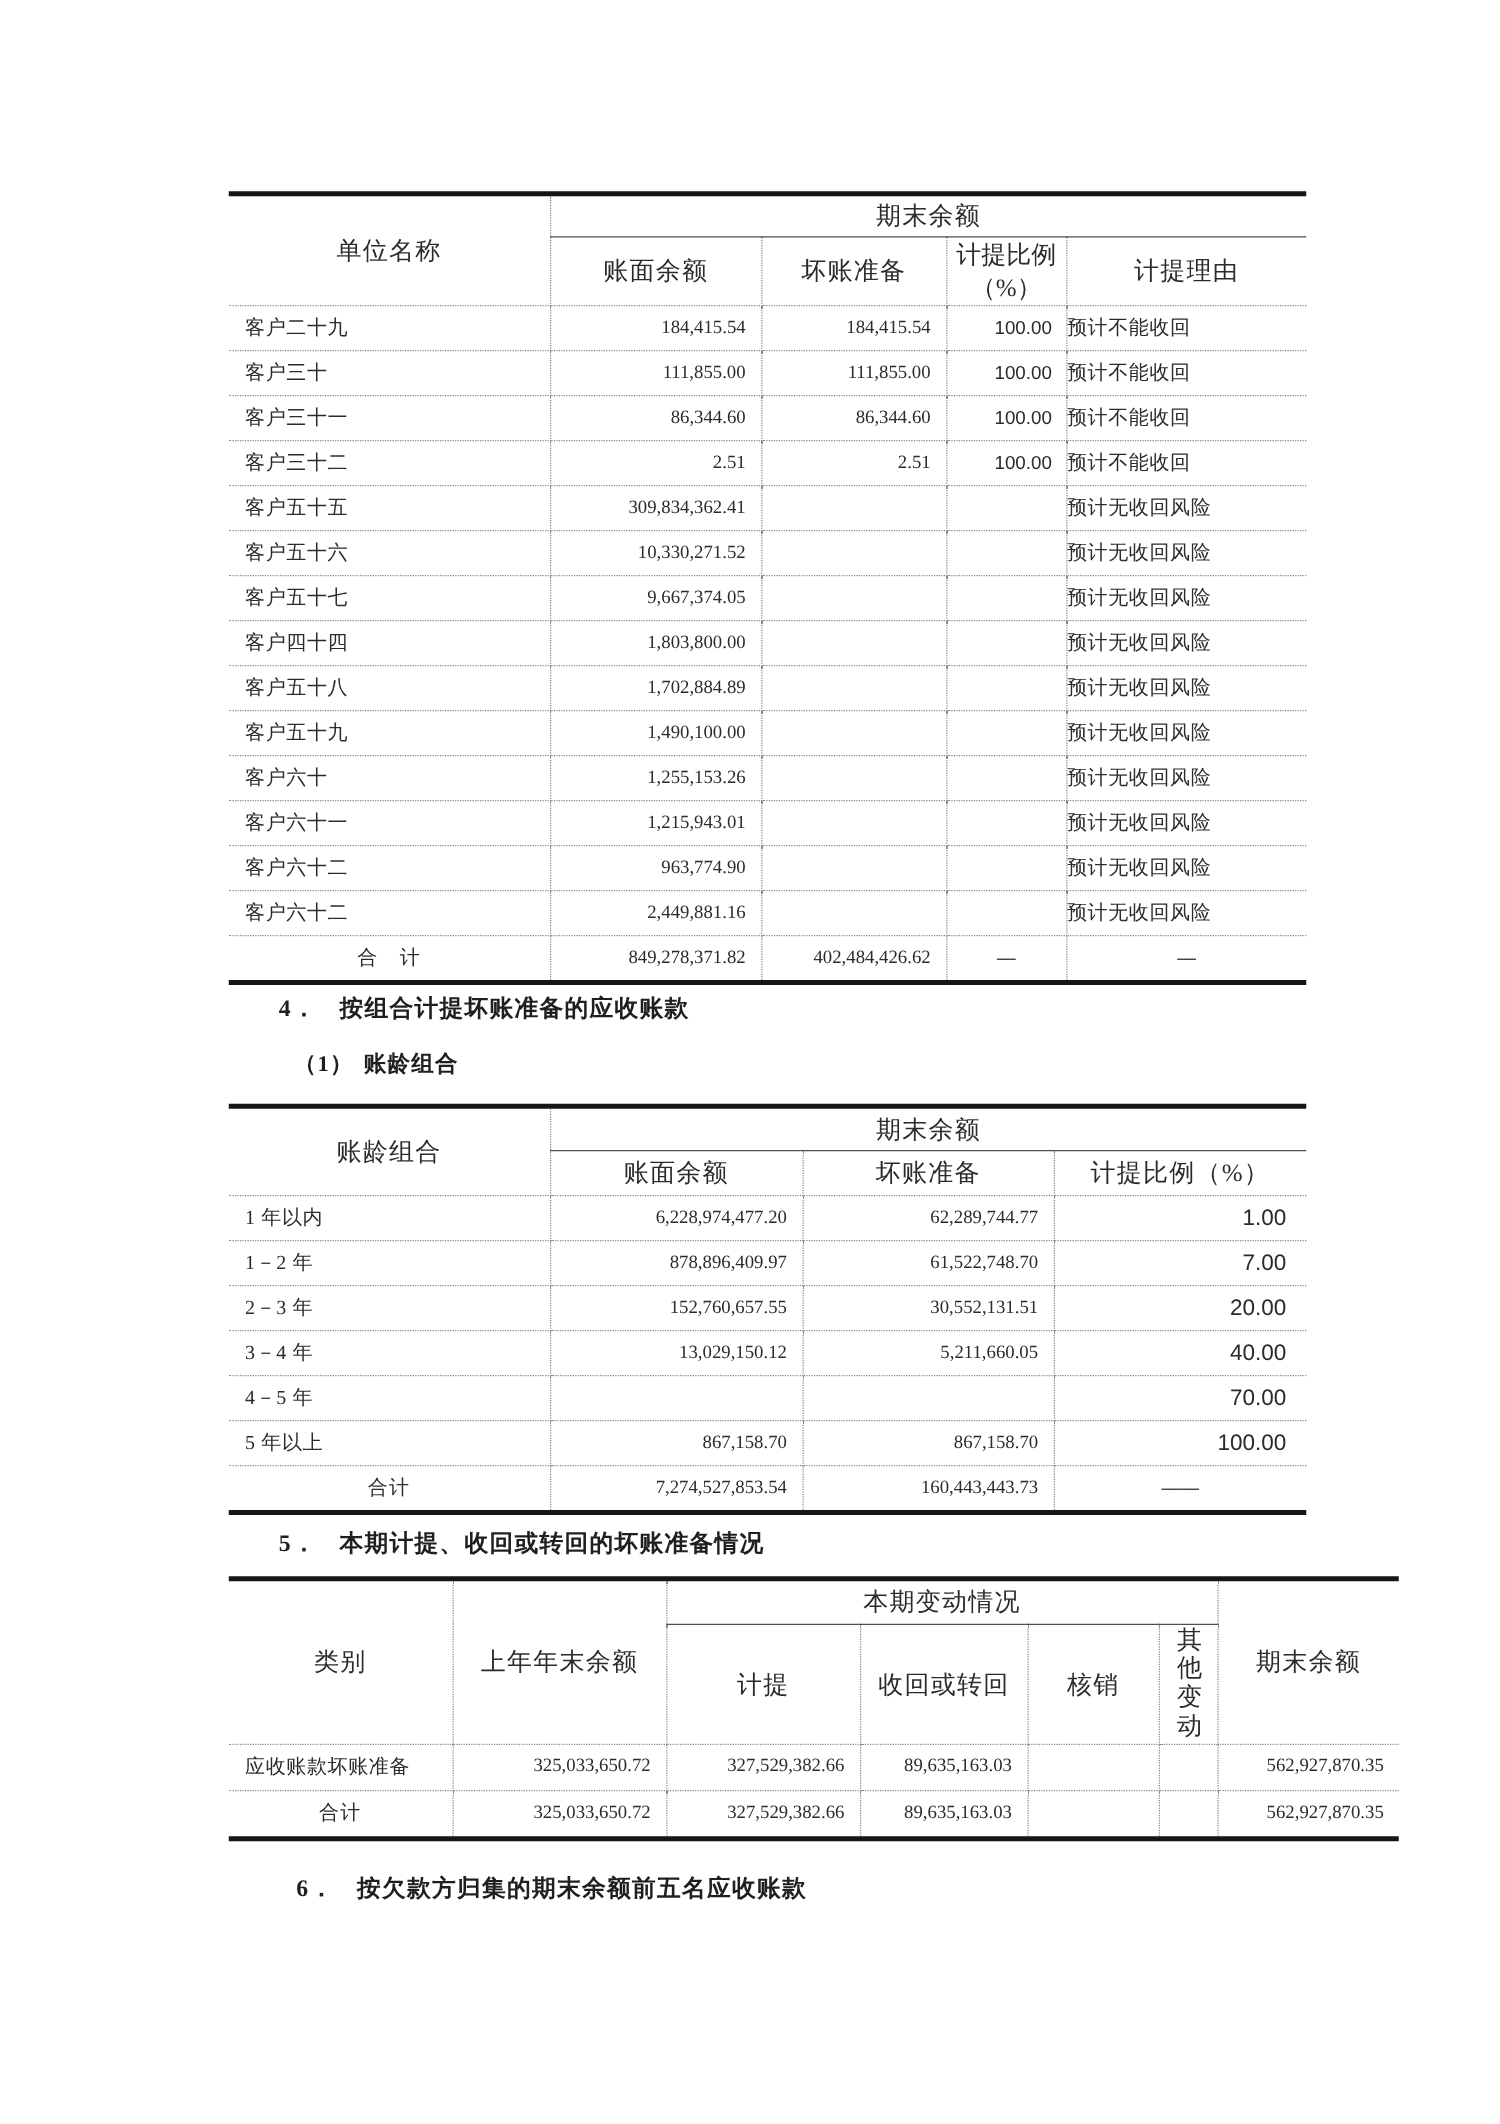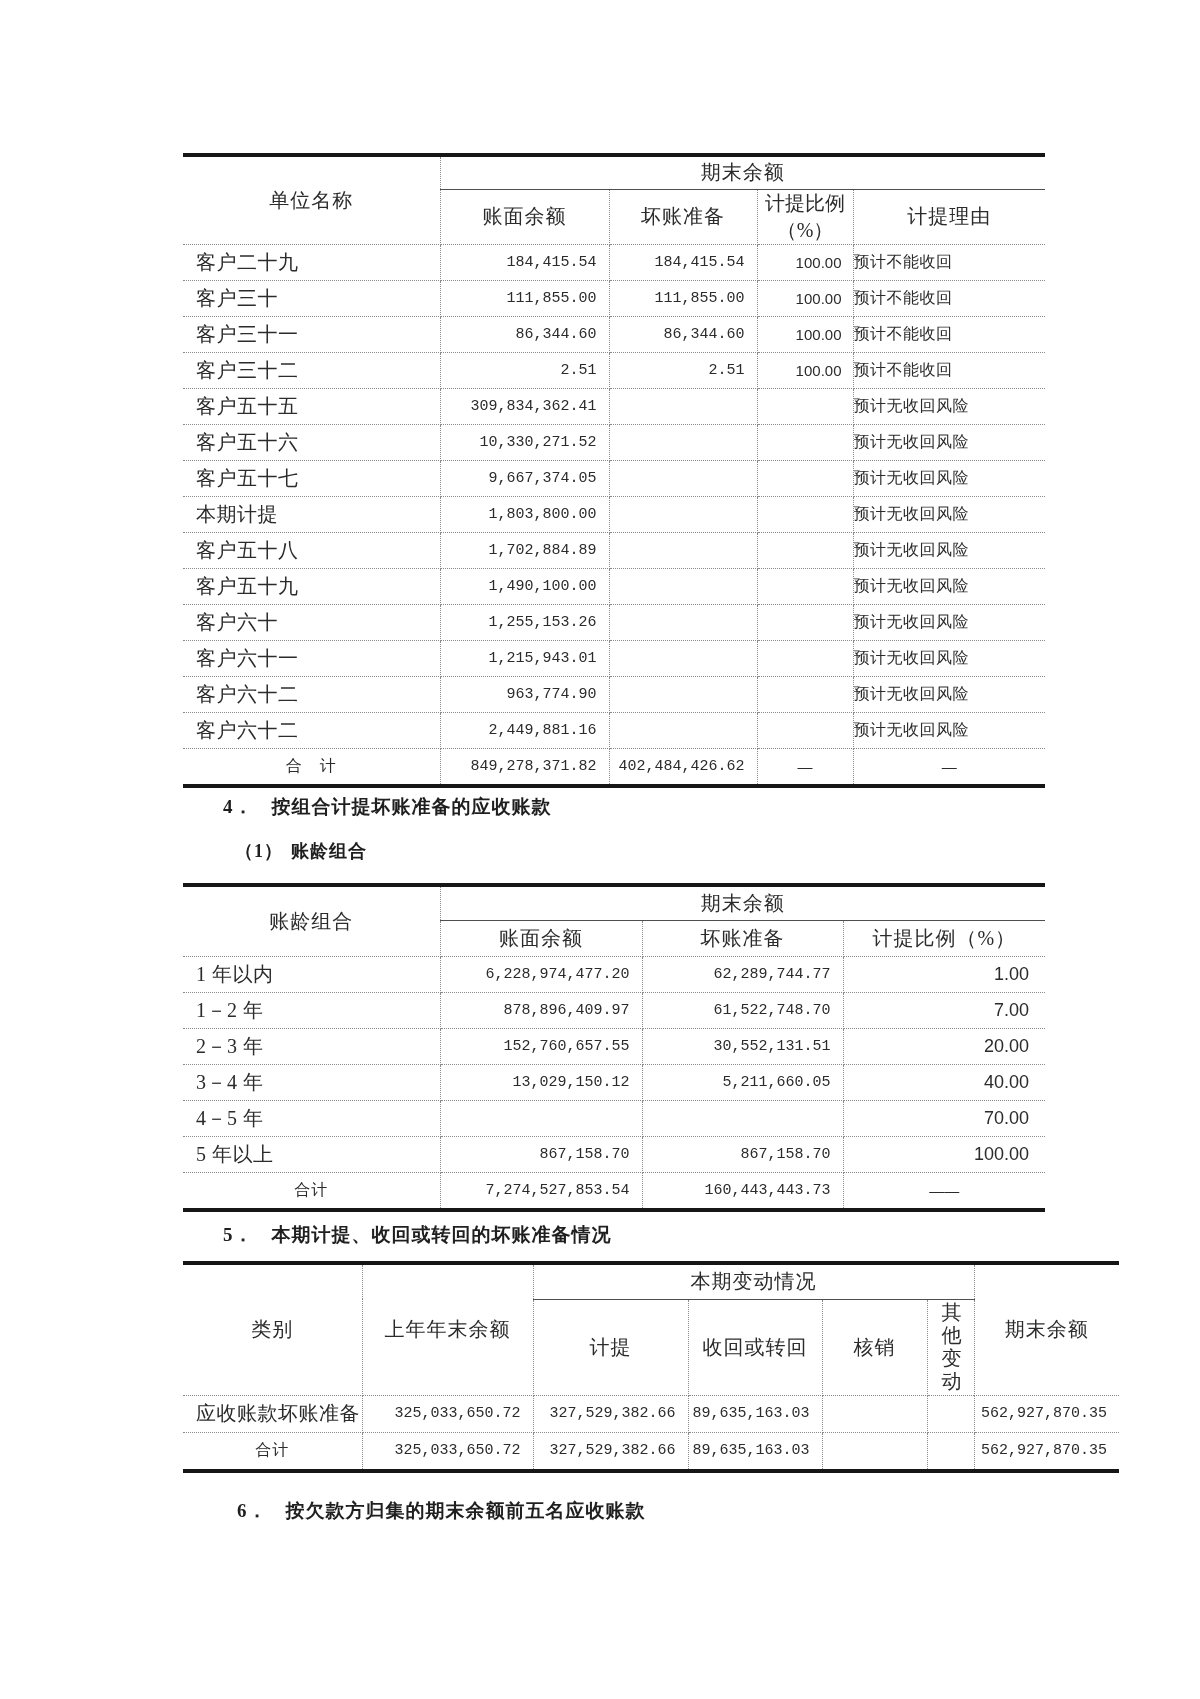--- a/index.html
+++ b/index.html
@@ -9,22 +9,22 @@
   .tblwrap{position:absolute;border-top:4px solid #161616;border-bottom:4px solid #161616;}
   table{border-collapse:collapse;table-layout:fixed;width:100%;}
   th,td{font-weight:normal;overflow:hidden;vertical-align:middle;
         border-bottom:1px dotted #8a8a8a;padding:0;}
   th:not(:first-child),td:not(:first-child){border-left:1px dotted #8a8a8a;}
   th:not(:last-child),td:not(:last-child){border-right:1px dotted #8a8a8a;}
   tbody.lastrows td{border-bottom:none;}
   th{font-size:20px;letter-spacing:1px;text-align:center;}
   .grp{border-bottom:1px solid #4f4f4f !important;}
 
-  .c-name{font-size:20px;text-align:left;padding-left:13px;letter-spacing:0.5px;}
-  .c-num{font-family:Liberation Mono, monospace;font-size:15px;text-align:right;padding-right:12px;}
+  .c-name{font-size:16px;text-align:left;padding-left:13px;letter-spacing:0.5px;}
+  .c-num{font-family:Liberation Serif, serif;font-size:15px;text-align:right;padding-right:12px;}
   .c-ratio{font-family:"Liberation Sans",sans-serif;font-size:15px;text-align:right;padding-right:11px;}
   .c-ratio2{font-family:"Liberation Sans",sans-serif;font-size:18px;text-align:right;padding-right:16px;}
   .c-reason{font-size:16px;text-align:left;letter-spacing:0.5px;}
   .c-center{font-size:16px;text-align:center;letter-spacing:1px;}
   .c-dash{font-family:"Liberation Sans",sans-serif;font-size:15px;text-align:center;padding:0;}
 
   .t1 tbody td{height:35px;}
   .t2 tbody td{height:35px;}
   .t3 tbody td{height:36px;}
 
@@ -105,21 +105,21 @@
             <td class="c-reason">预计无收回风险</td>
           </tr>
           <tr>
             <td class="c-name">客户五十七</td>
             <td class="c-num">9,667,374.05</td>
             <td class="c-num"></td>
             <td class="c-ratio"></td>
             <td class="c-reason">预计无收回风险</td>
           </tr>
           <tr>
-            <td class="c-name">本期计提</td>
+            <td class="c-name">客户四十四</td>
             <td class="c-num">1,803,800.00</td>
             <td class="c-num"></td>
             <td class="c-ratio"></td>
             <td class="c-reason">预计无收回风险</td>
           </tr>
           <tr>
             <td class="c-name">客户五十八</td>
             <td class="c-num">1,702,884.89</td>
             <td class="c-num"></td>
             <td class="c-ratio"></td>

